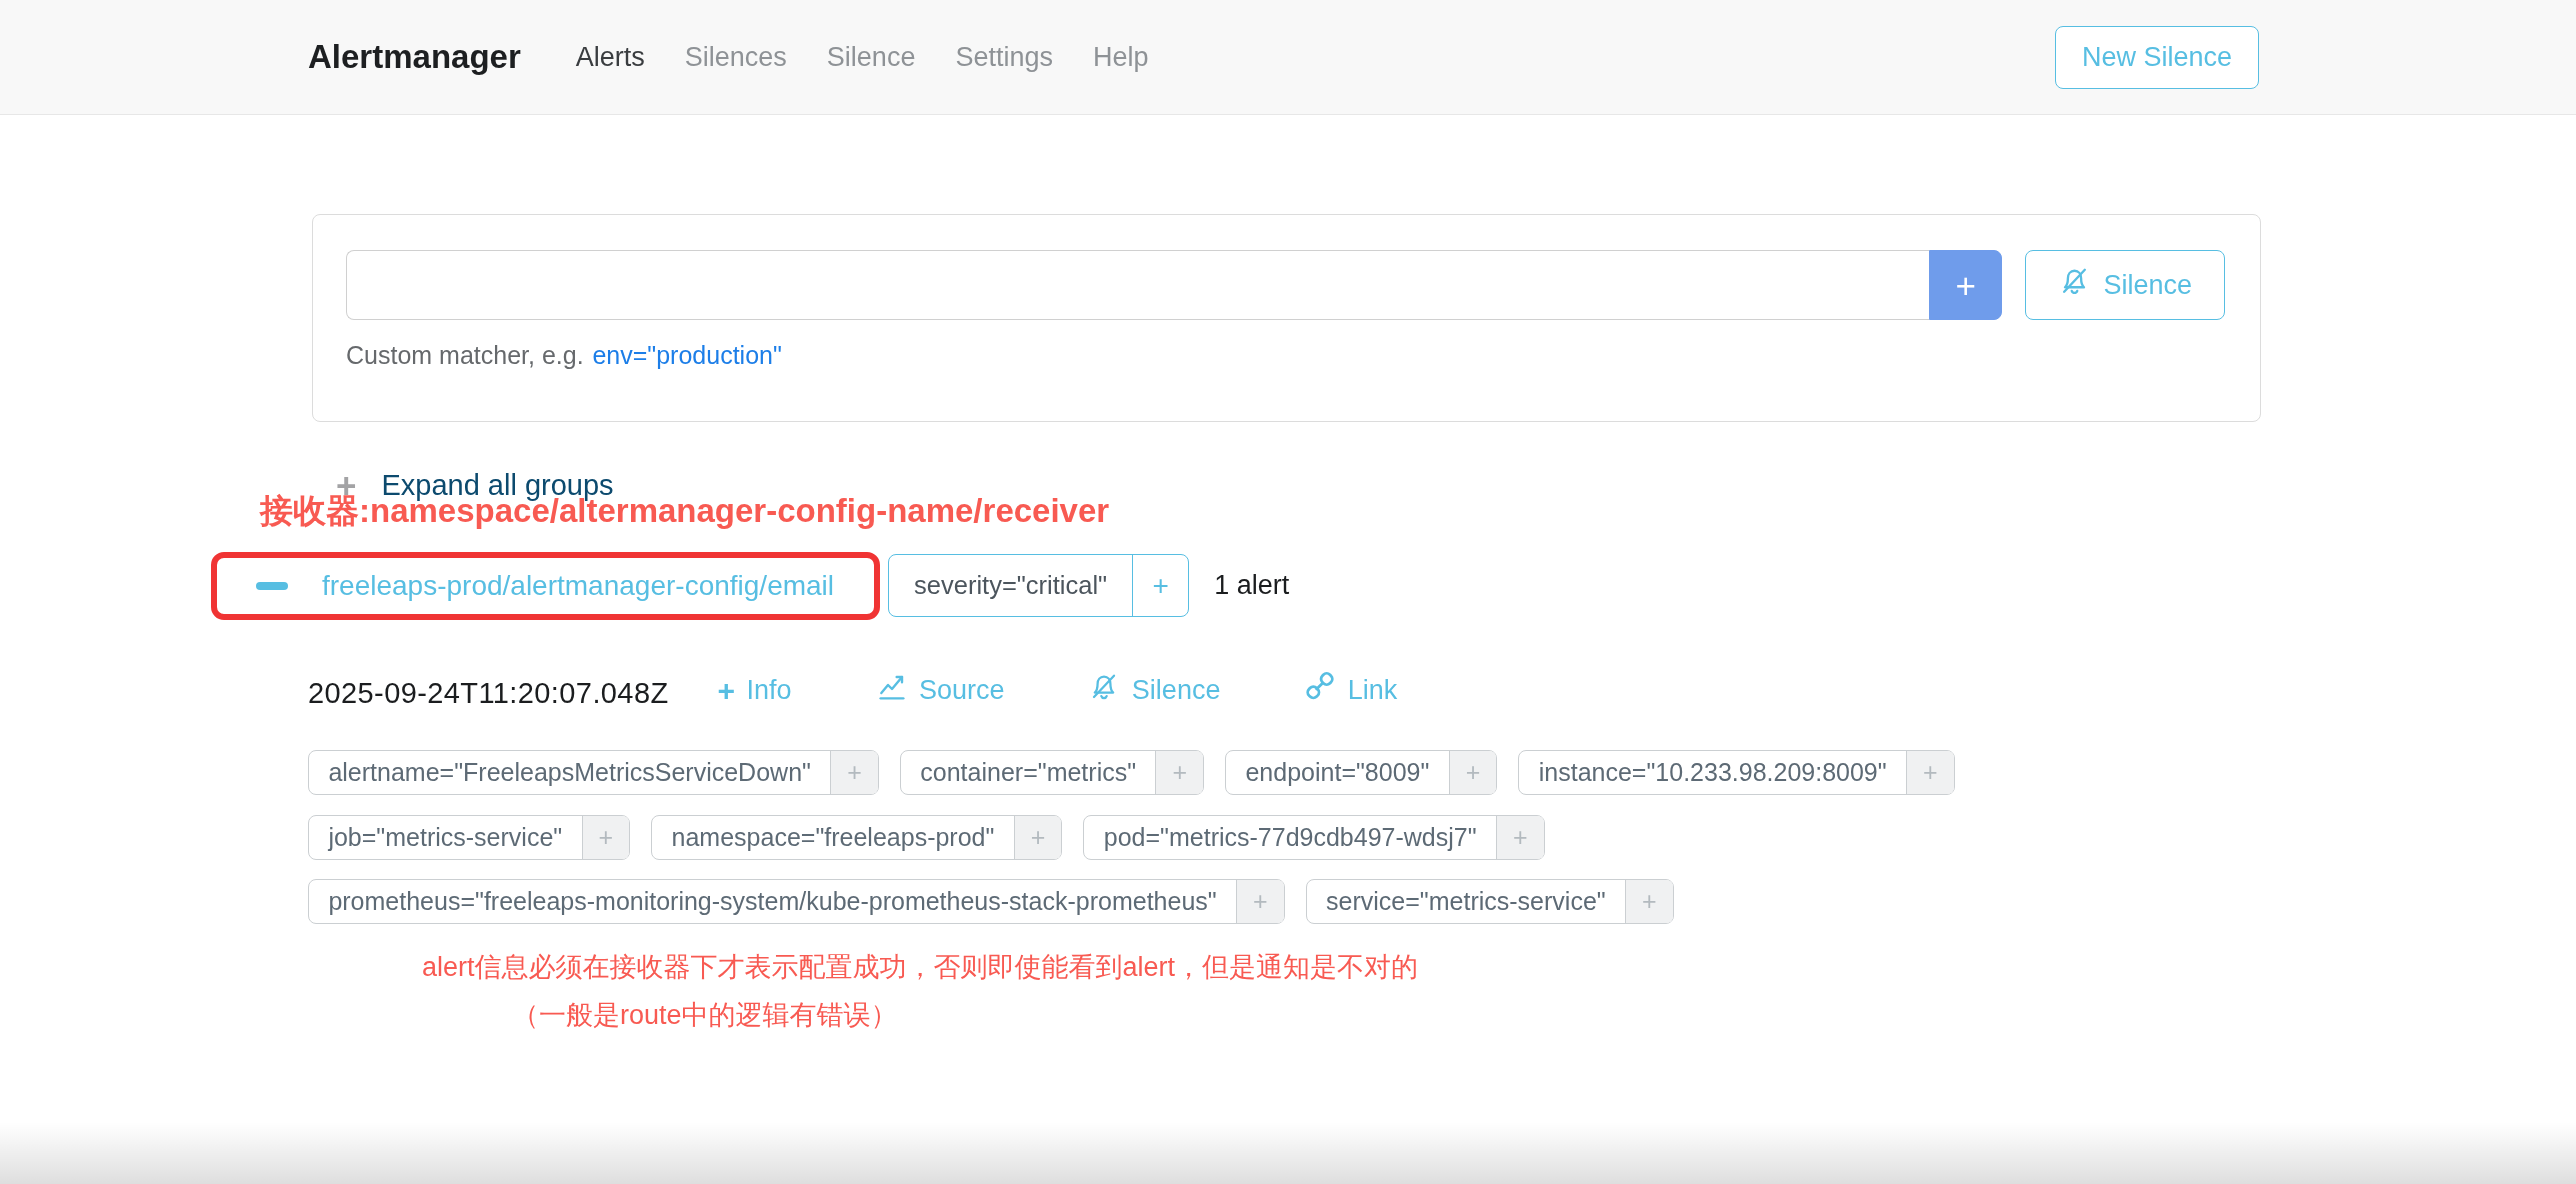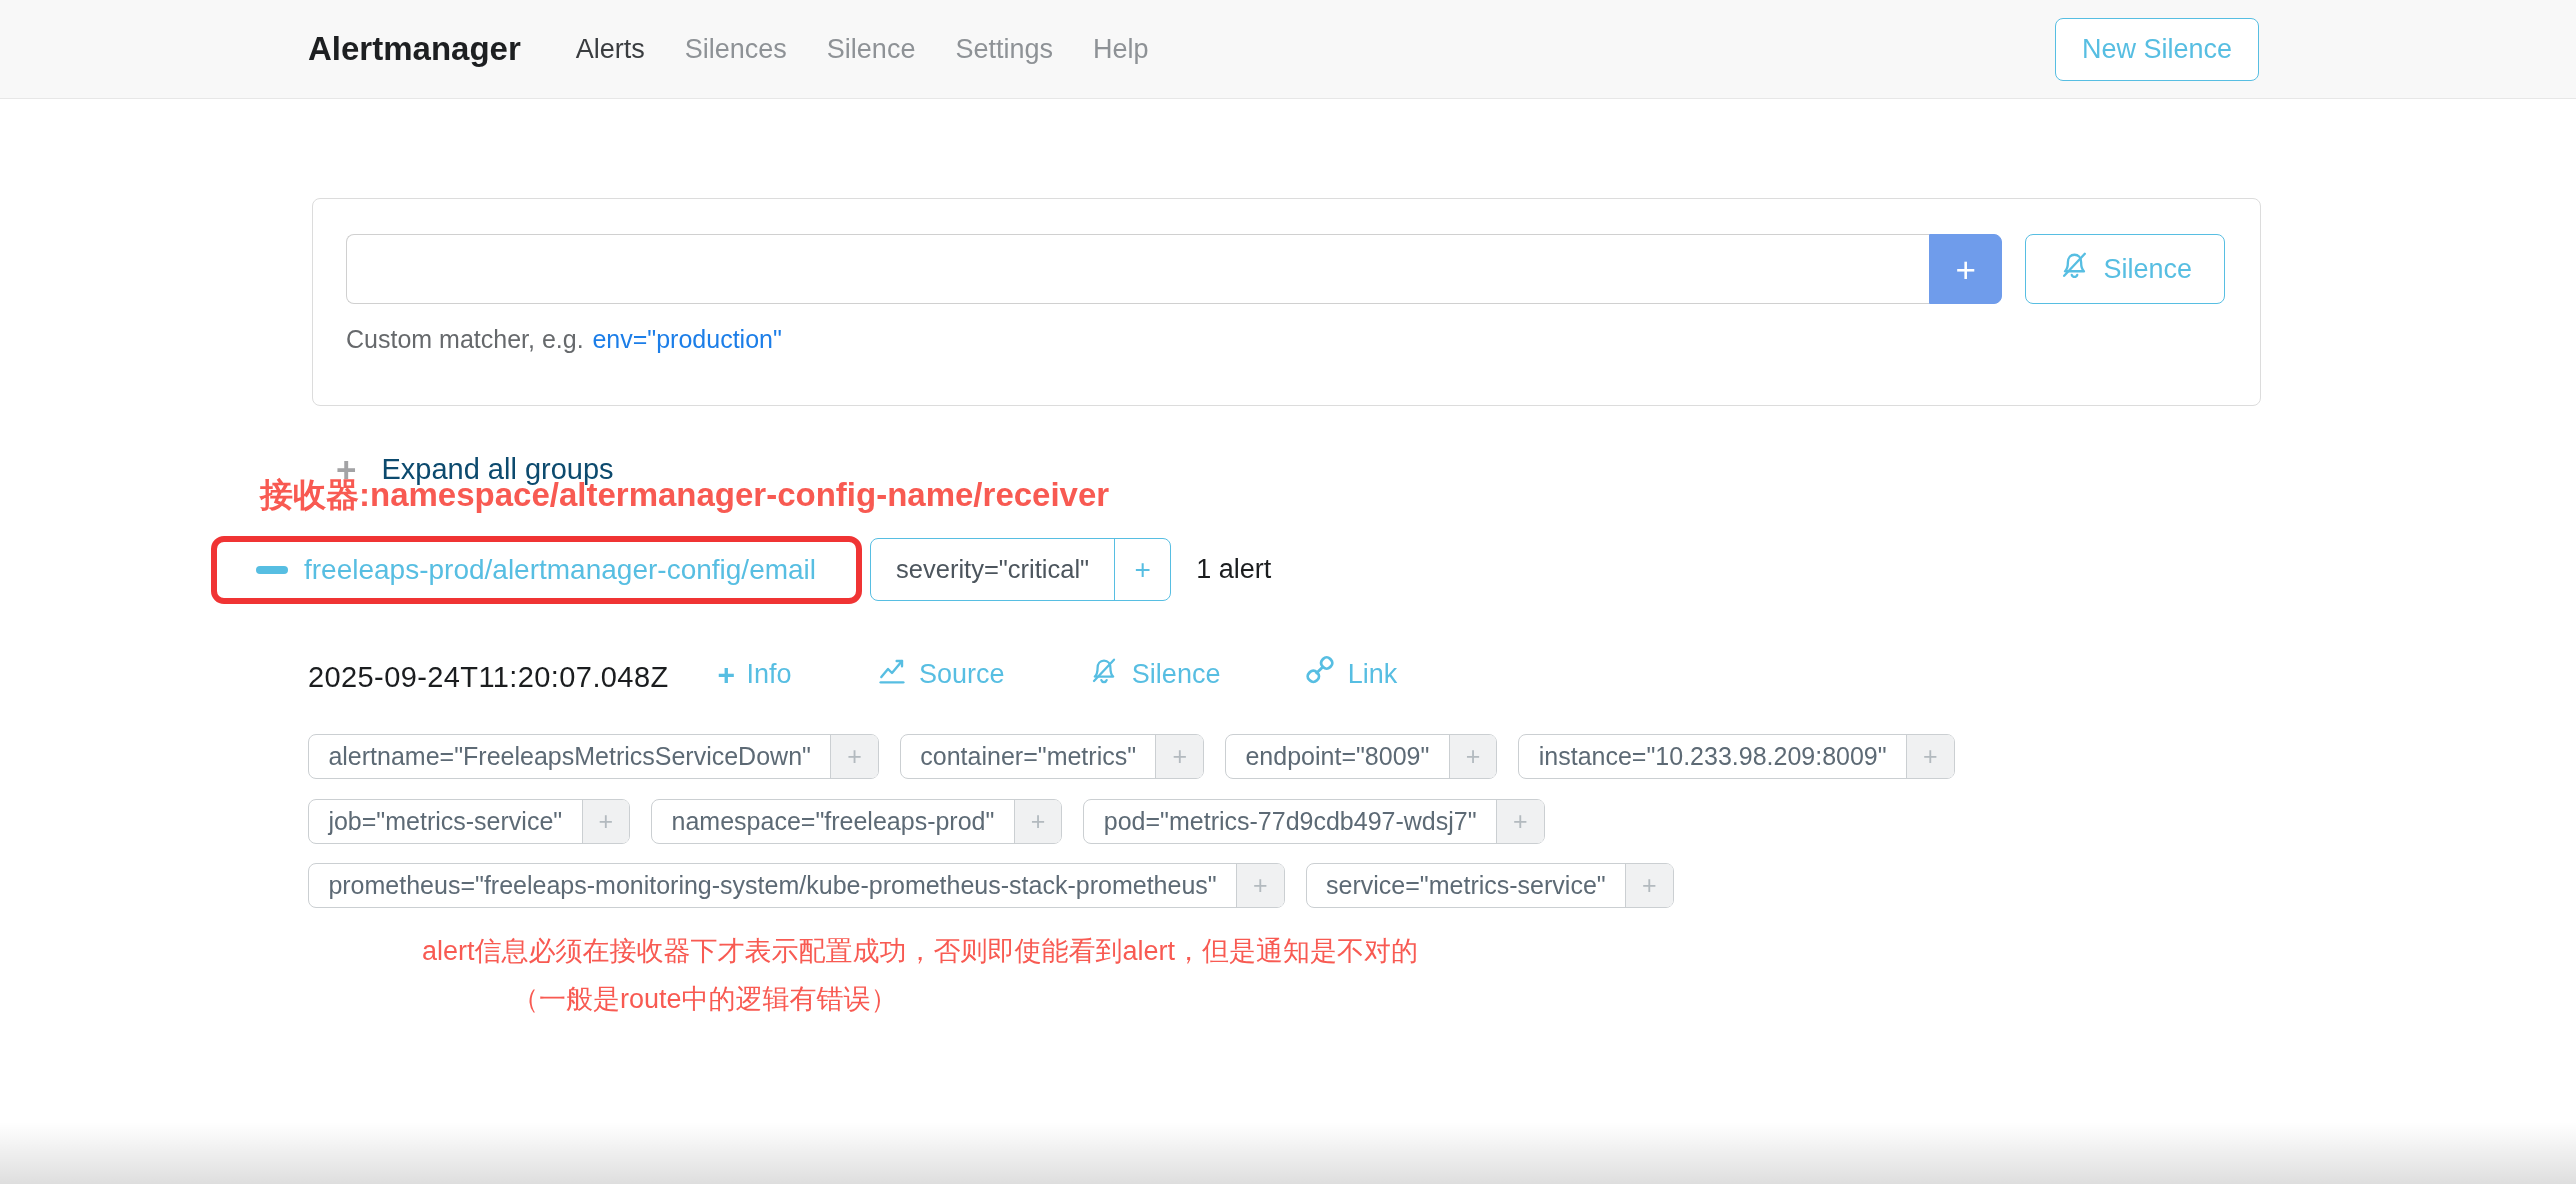--- a/index.html
+++ b/index.html
@@ -7,21 +7,21 @@
   body {
     font-family:"Liberation Sans", sans-serif;
     background:#ffffff;
     position:relative;
     overflow:hidden;
     color:#212529;
   }
 
   
   .navbar {
-    height:99px;
+    height:115px;
     background:#f8f8f8;
     border-bottom:1.8px solid #e7e7e7;
     display:flex;
     align-items:center;
     padding:0 317px 0 308px;
   }
   .brand { font-size:33px; font-weight:600; color:#1d1f21; margin-right:55px; }
   .nav-links { display:flex; align-items:center; gap:40px; flex:1; }
   .nav-link { font-size:27px; color:#8e9296; cursor:pointer; }
   .nav-link.active { color:#3a3d40; }
@@ -154,21 +154,21 @@
     margin-left:-97px;
     display:flex;
     align-items:center;
   }
   .red-box {
     border:6.2px solid #f03434;
     border-radius:13px;
     background:#ffffff;
     display:flex;
     align-items:center;
-    gap:16px;
+    gap:34px;
     padding:12.3px 40px 12.3px 39px;
     cursor:pointer;
   }
   .minus-icon {
     width:32px; height:8px;
     background:#57bee2;
     border-radius:4.4px;
     display:inline-block;
   }
   .group-name { font-size:28px; color:#57bee2; }

